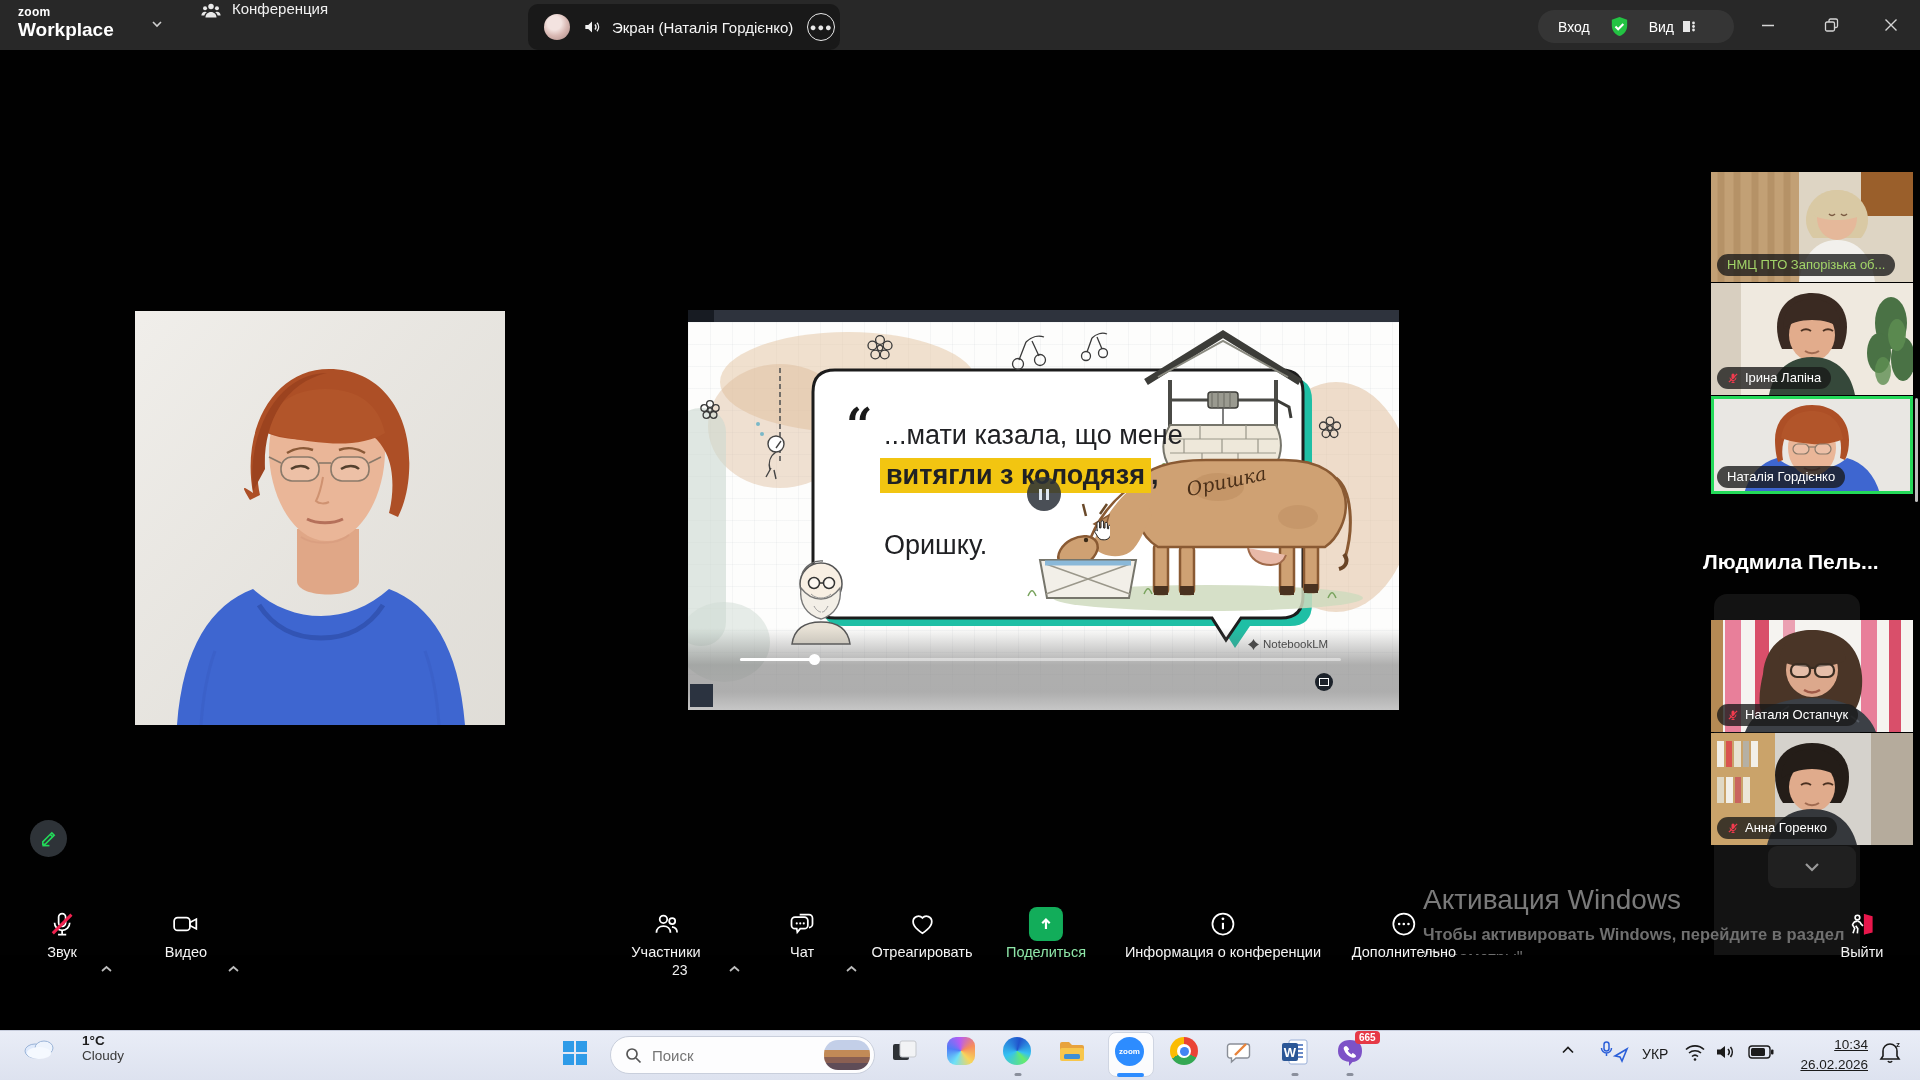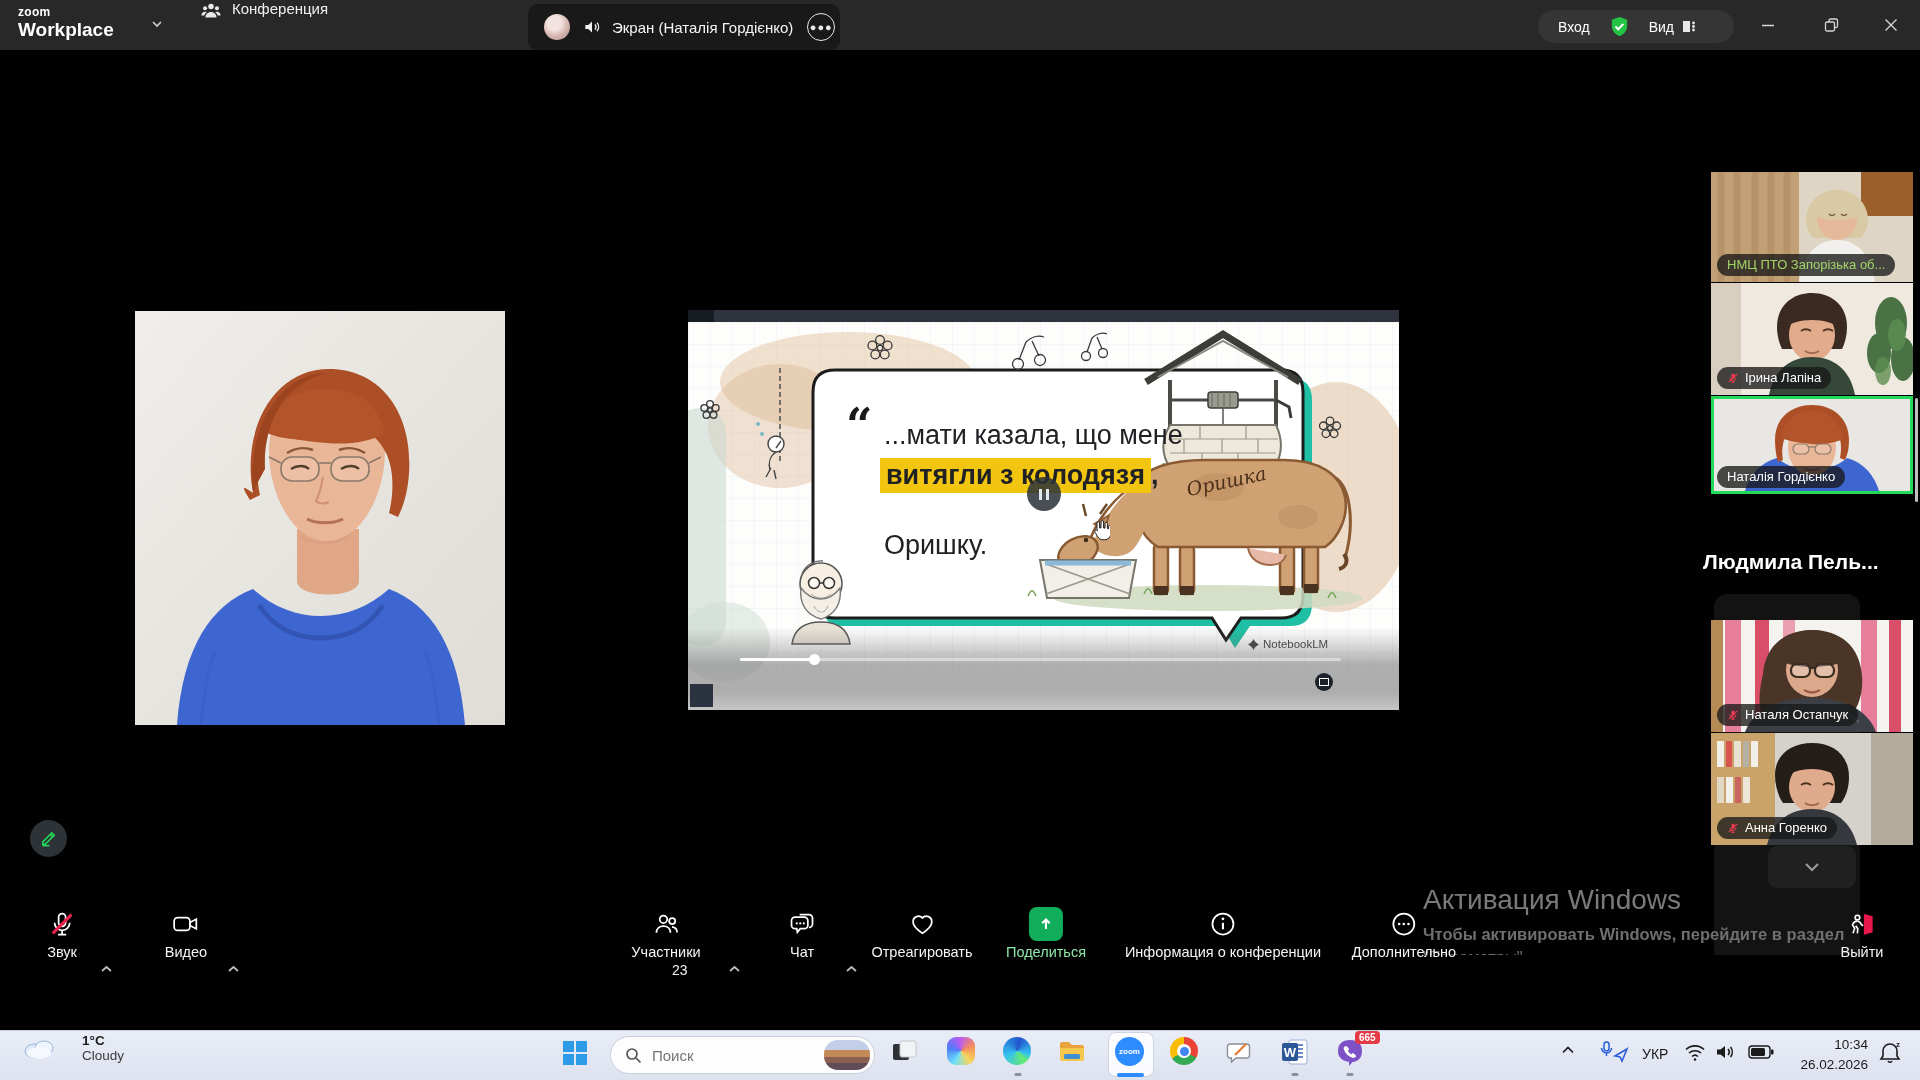--- a/index.html
+++ b/index.html
@@ -100,21 +100,21 @@
                      font-family:"Liberation Sans",sans-serif;}
   .search-img{width:46px;height:30px;border-radius:14px;margin-left:auto;margin-right:4px;flex:none;
      background:linear-gradient(180deg,#c3cfe8 0 34%,#c28a57 34% 58%,#8a5f52 58% 78%,#5f4c57 78% 100%);}
   .tico{position:absolute;top:1037px;width:30px;height:30px;transform:translateX(-50%);}
   .zoom-active-bg{left:1108px;top:1032px;width:46px;height:45px;background:rgba(255,255,255,.85);
                   border-radius:8px;border:1px solid #cfd5e2;box-sizing:border-box;}
   .run-dot{position:absolute;top:1073px;width:7px;height:3px;border-radius:2px;background:#8a8f9c;transform:translateX(-50%);}
   .zoom-underline{left:1117px;top:1073px;width:27px;height:4px;border-radius:2px;background:#2d8cff;}
   .badge{position:absolute;background:#e63946;color:#fff;font-size:10px;font-weight:bold;border-radius:4px;
          padding:1px 4px;}
-  .clock{left:1788px;top:1035px;width:80px;text-align:right;font-size:13.5px;color:#1b1b1b;line-height:1.45;}
+  .clock{left:1788px;top:1035px;width:80px;text-align:right;font-size:13.5px;color:#1b1b1b;line-height:1.45;text-decoration:underline;}
 </style>
 </head>
 <body>
 
 <div class="abs titlebar"></div>
 <div class="abs brand">
   <div class="b1">zoom</div>
   <div class="b2">Workplace</div>
 </div>
 <div class="abs tb-chev">

